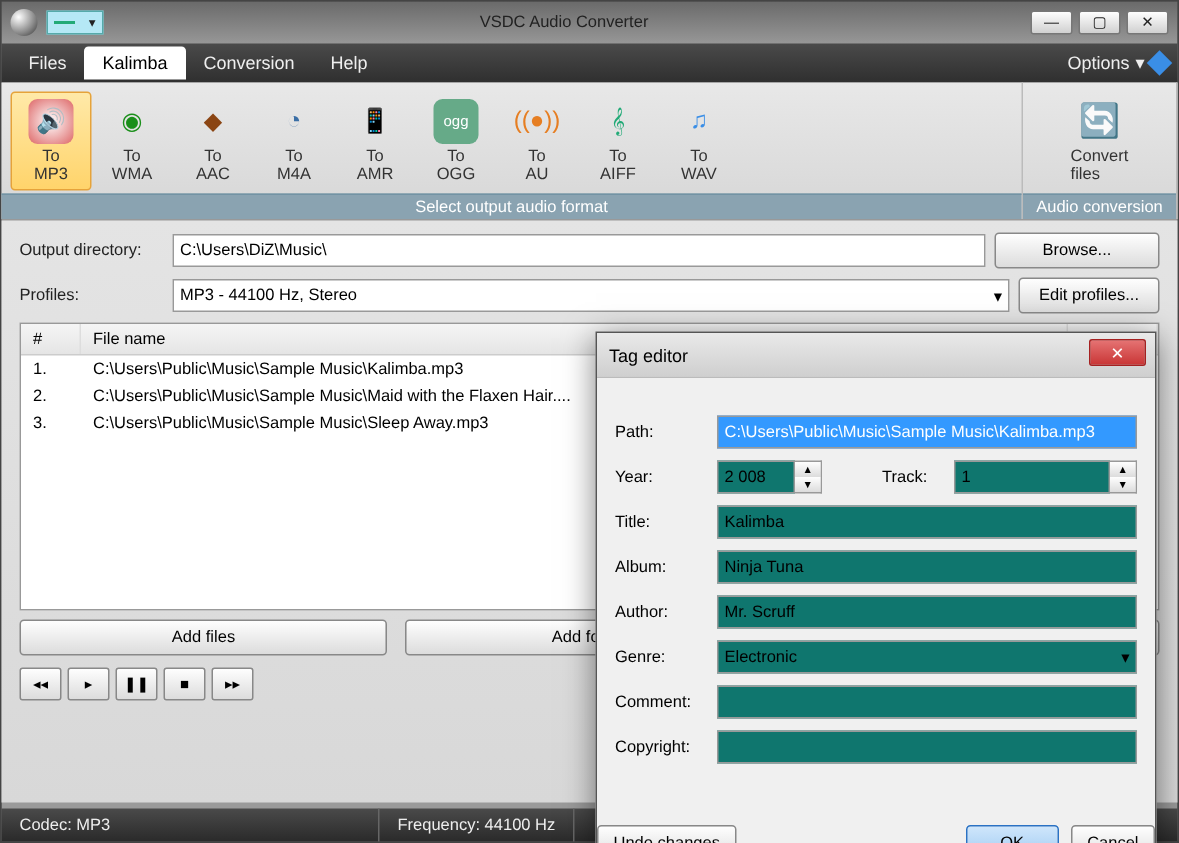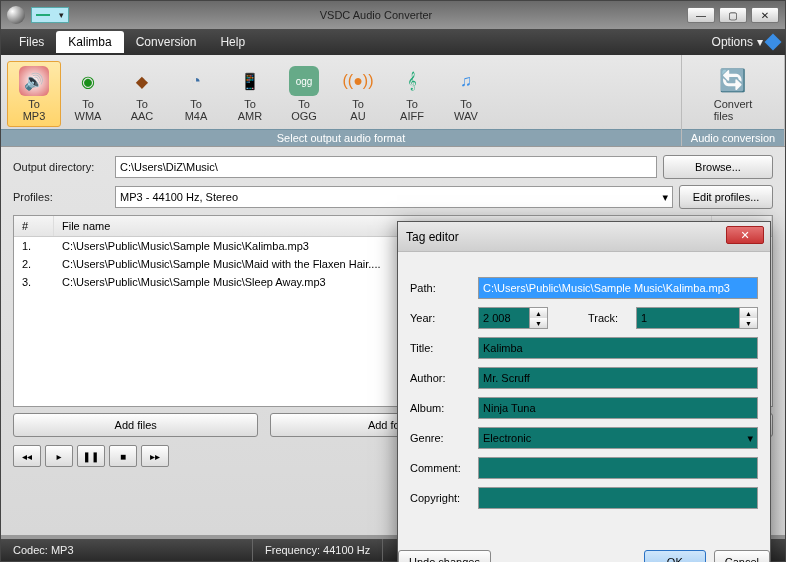--- a/index.html
+++ b/index.html
@@ -249,26 +249,26 @@
               <div>▲</div>
               <div>▼</div>
             </div>
           </div>
       </div>
       <div class="drow">
           <div class="dlab">Title:</div>
           <input type="text" value="Kalimba" style="">
         </div>
       <div class="drow">
+          <div class="dlab">Album:</div>
+          <input type="text" value="Ninja Tuna" style="">
+        </div>
+      <div class="drow">
           <div class="dlab">Author:</div>
           <input type="text" value="Mr. Scruff" style="">
-        </div>
-      <div class="drow">
-          <div class="dlab">Album:</div>
-          <input type="text" value="Ninja Tuna" style="">
         </div>
       <div class="drow">
           <div class="dlab">Genre:</div>
         <div class="dcombo" style="display:flex;align-items:center;justify-content:space-between">
             <span>Electronic</span>
             <span>▾</span>
           </div>
         </div>
       <div class="drow">
           <div class="dlab">Comment:</div>

